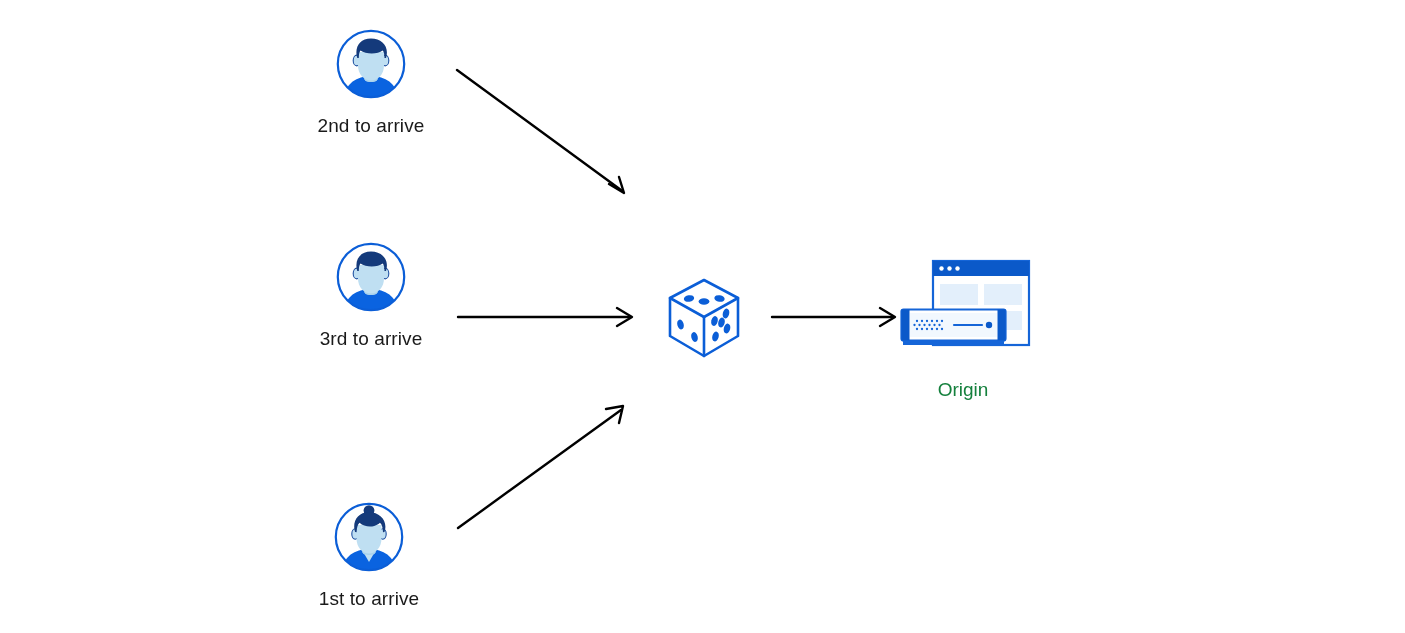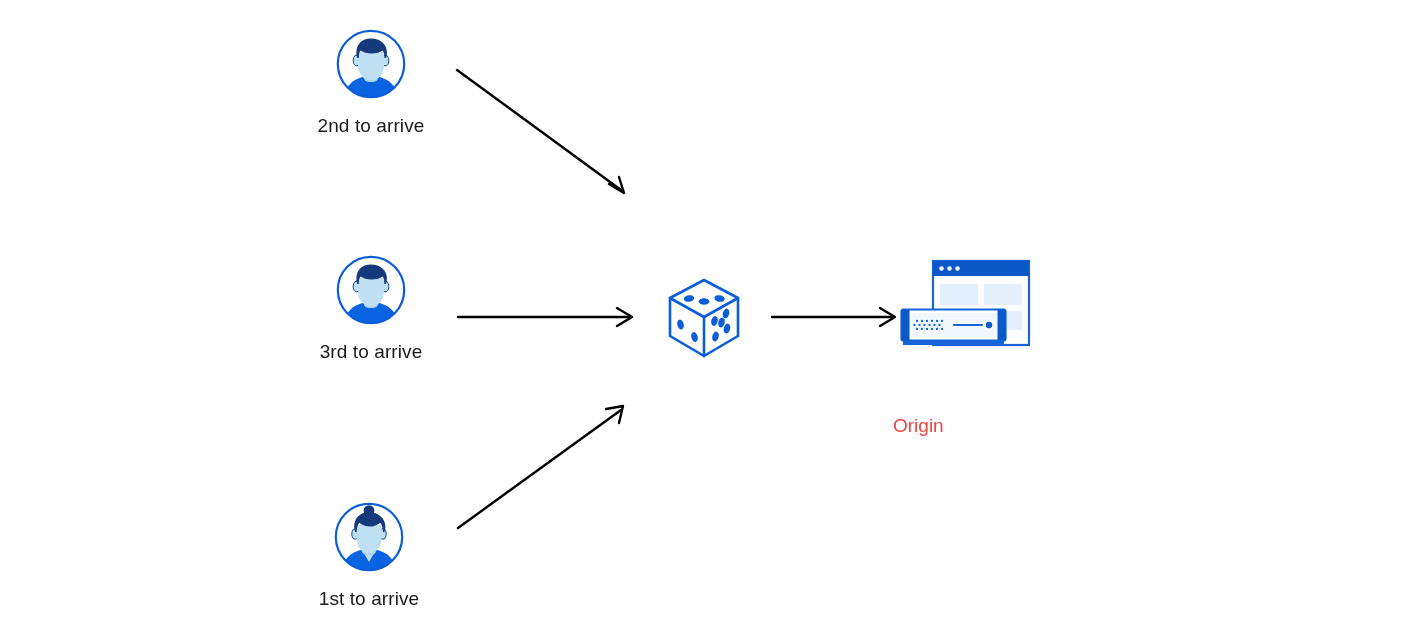--- a/index.html
+++ b/index.html
@@ -56,26 +56,25 @@
   .origin-wrap {
     position: absolute;
     width: 140px;
     height: 108px;
   }
   .origin-wrap svg { display: block; }
 
   .origin-label {
     position: absolute;
     width: 140px;
-    text-align: left;
+    text-align: center;
     font-size: 19px;
     line-height: 24px;
-    color: #ef4444;
+    color: #15803d;
     white-space: nowrap;
-    margin-top: 36px;
   }
 
   
   #arrows {
     position: absolute;
     left: 0;
     top: 0;
     width: 1405px;
     height: 633px;
     pointer-events: none;
@@ -131,21 +130,21 @@
           <path d="M24 25 h26 v13 c0 9.5 -5.8 15.5 -13 15.5 S24 47.5 24 38 Z" fill="#BFDFF2"></path>
 
           <path d="M37 11.5 c-9.4 0 -14.6 6 -14.6 13.8 0 2.2 .4 4.3 .9 5.6 l1.5 .2 c.1 -3.9 .5 -6.2 1.7 -7.6 2.6 1.9 7.2 2.9 11.2 2.9 4.2 0 8.6 -1.1 11 -3 1.3 1.5 1.7 3.8 1.8 7.7 l1.5 -.2 c.5 -1.3 .9 -3.4 .9 -5.6 C52.9 17.5 46.4 11.5 37 11.5 Z" fill="#143A7B"></path>
         </g>
         <circle cx="37" cy="37" r="33.2" fill="none" stroke="#0B5ED7" stroke-width="2.2"></circle>
       </svg>
     </div>
     <div class="node-label avatar-label">2nd to arrive</div>
   </div>
 
-  <div class="node" style="left:296px; top:253px; width:150px;">
+  <div class="node" style="left:296px; top:240px; width:150px;">
     <div class="avatar-wrap">
       <svg viewBox="0 0 74 74" width="74" height="74">
         <defs>
           <clipPath id="clipB">
               <circle cx="37" cy="37" r="33.2"></circle>
             </clipPath>
         </defs>
         <circle cx="37" cy="37" r="33.2" fill="#ffffff"></circle>
         <g clip-path="url(#clipB)">
           <path d="M37 49 C20 49 9.5 59 7 78 L67 78 C64.5 59 54 49 37 49 Z" fill="#0A63E0"></path>

